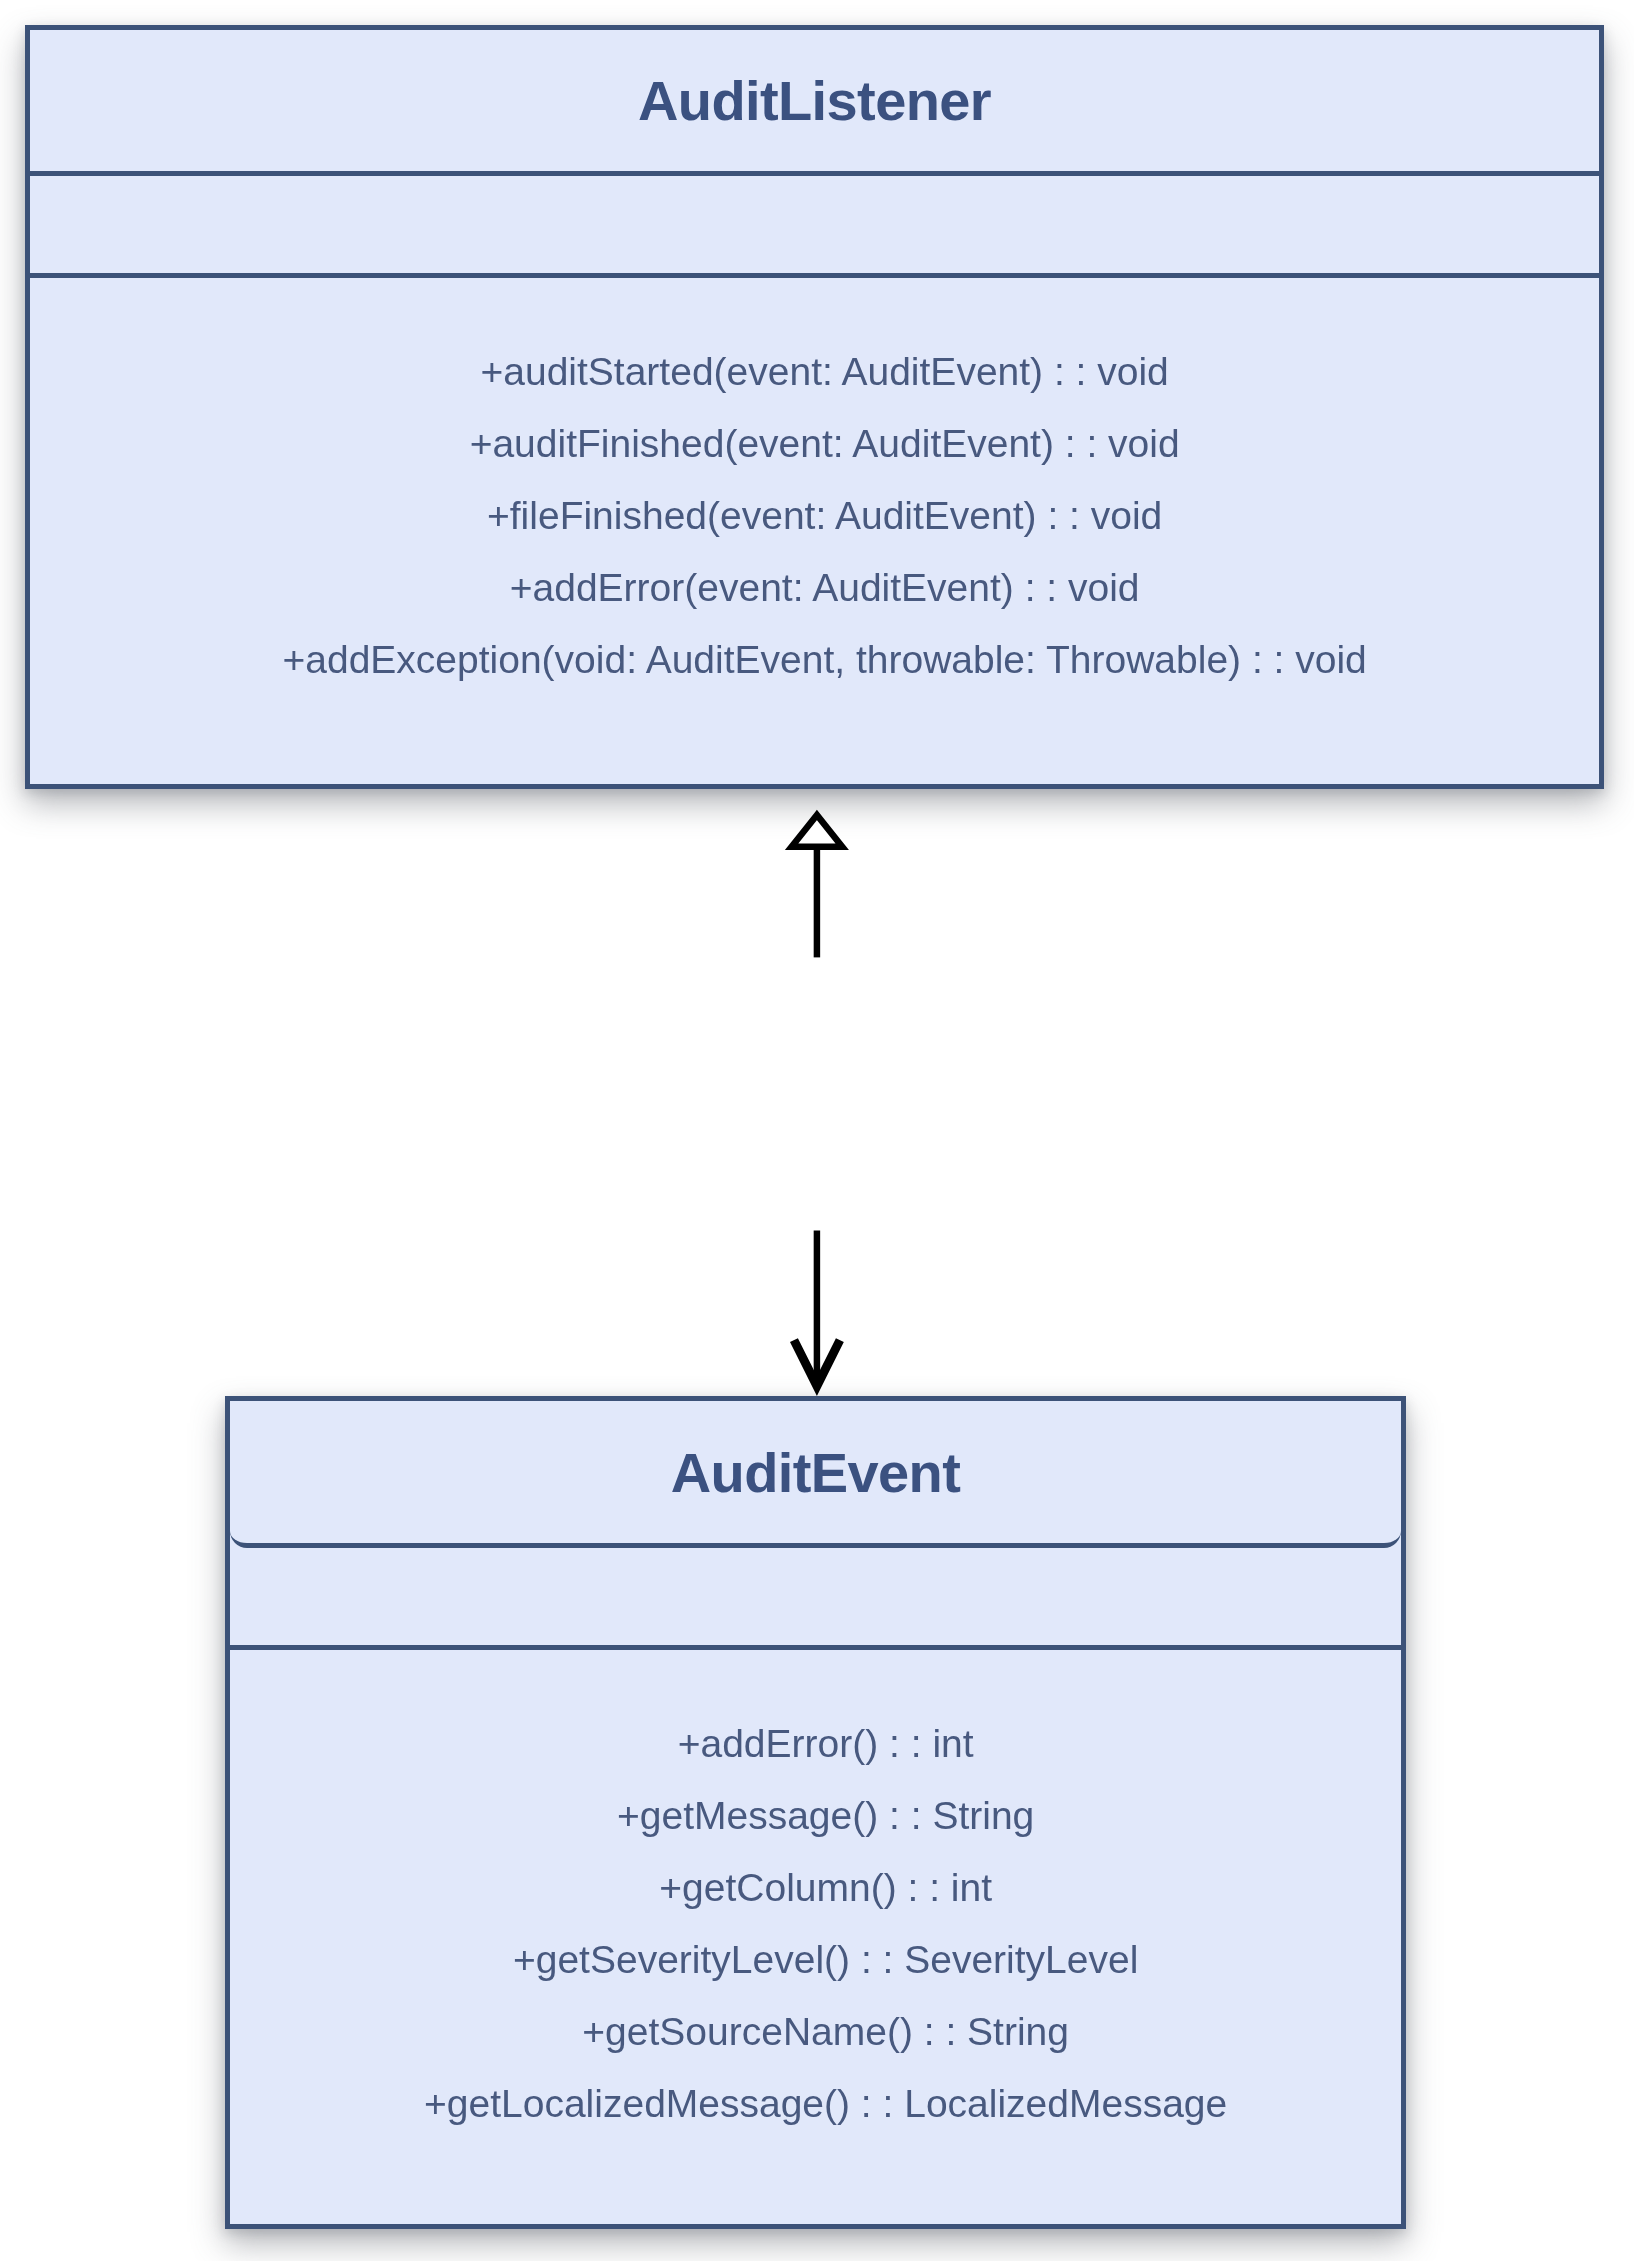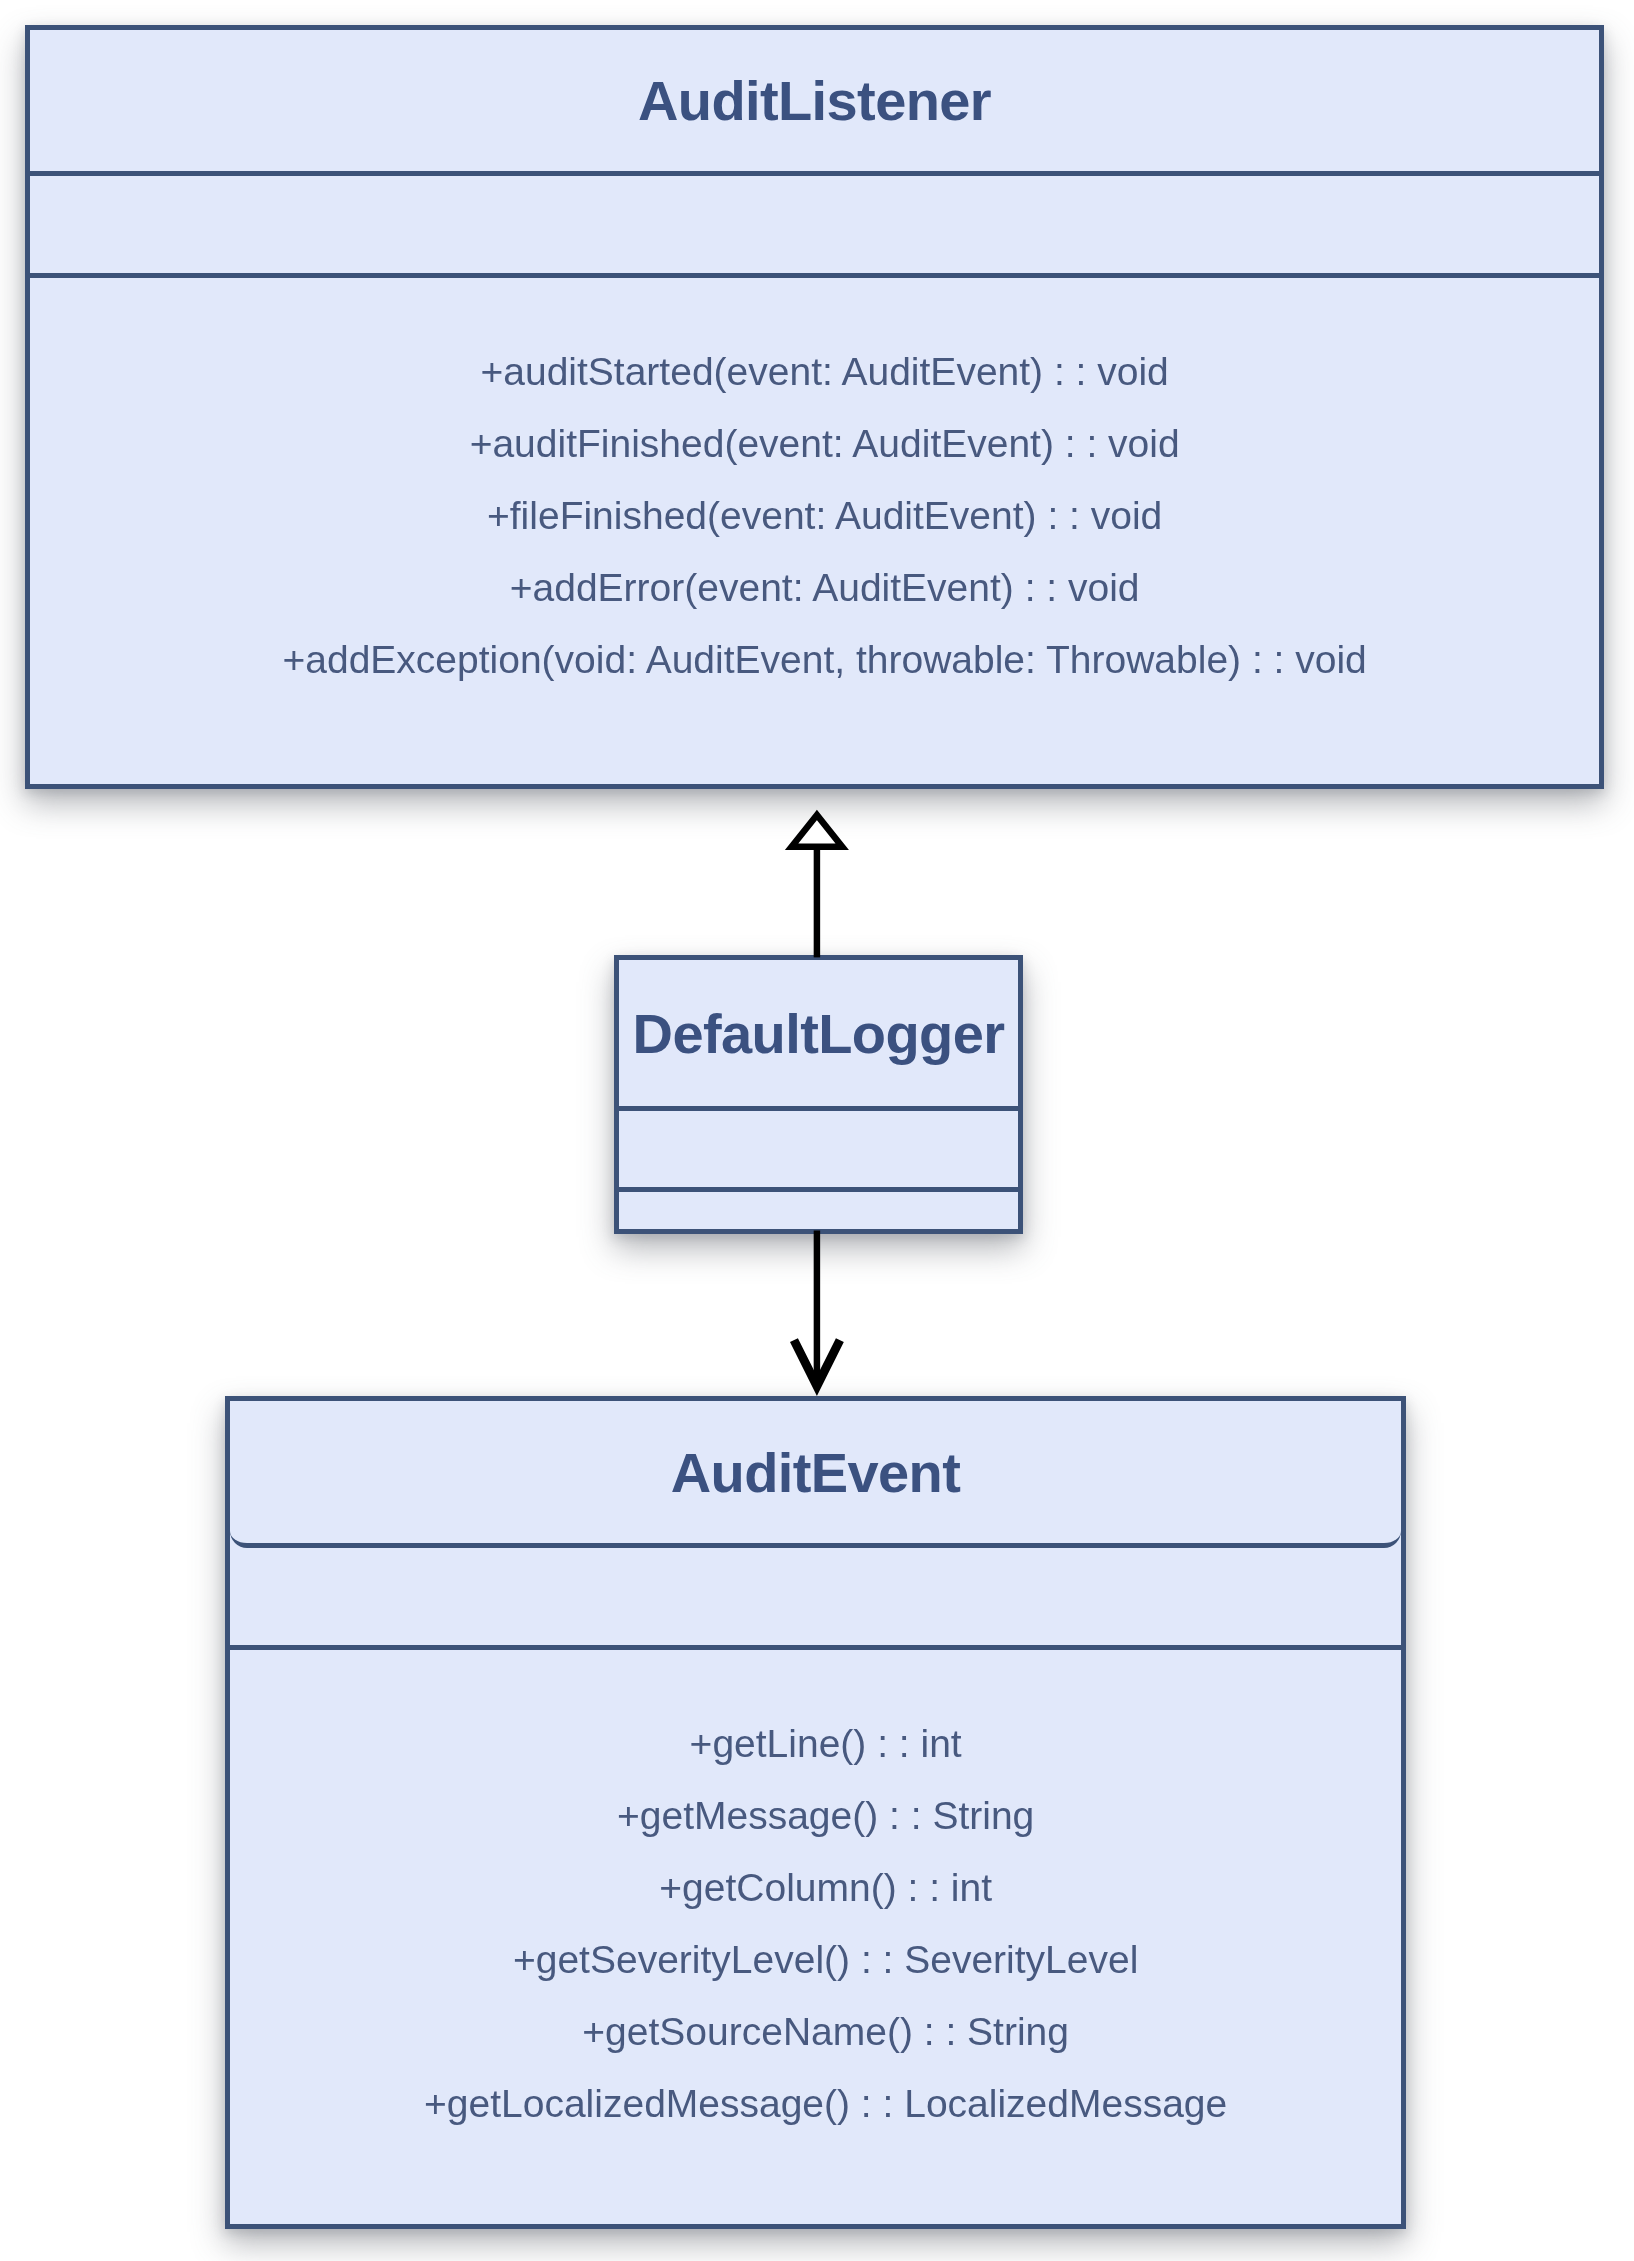--- a/index.html
+++ b/index.html
@@ -80,35 +80,28 @@
     <div class="compartment cmp-attrs"></div>
     <div class="compartment cmp-methods">
         <div class="method">+auditStarted(event: AuditEvent) : : void</div>
         <div class="method">+auditFinished(event: AuditEvent) : : void</div>
         <div class="method">+fileFinished(event: AuditEvent) : : void</div>
         <div class="method">+addError(event: AuditEvent) : : void</div>
         <div class="method">+addException(void: AuditEvent, throwable: Throwable) : : void</div>
       </div>
   </div>
 
-  <div class="class-box" id="box-defaultlogger">
-    <div class="compartment cmp-title">
-      <span class="class-title">DefaultLogger</span>
-    </div>
-    <div class="compartment cmp-attrs"></div>
-    <div class="compartment cmp-methods"></div>
-  </div>
 
   <div class="class-box" id="box-auditevent">
     <div class="compartment cmp-title">
       <span class="class-title">AuditEvent</span>
     </div>
     <div class="compartment cmp-attrs"></div>
     <div class="compartment cmp-methods">
-        <div class="method">+getLine() : : int</div>
+        <div class="method">+addError() : : int</div>
         <div class="method">+getMessage() : : String</div>
         <div class="method">+getColumn() : : int</div>
         <div class="method">+getSeverityLevel() : : SeverityLevel</div>
         <div class="method">+getSourceName() : : String</div>
         <div class="method">+getLocalizedMessage() : : LocalizedMessage</div>
       </div>
   </div>
 
   <svg class="arrows" viewBox="0 0 2776 3840" xmlns="http://www.w3.org/2000/svg">
     

